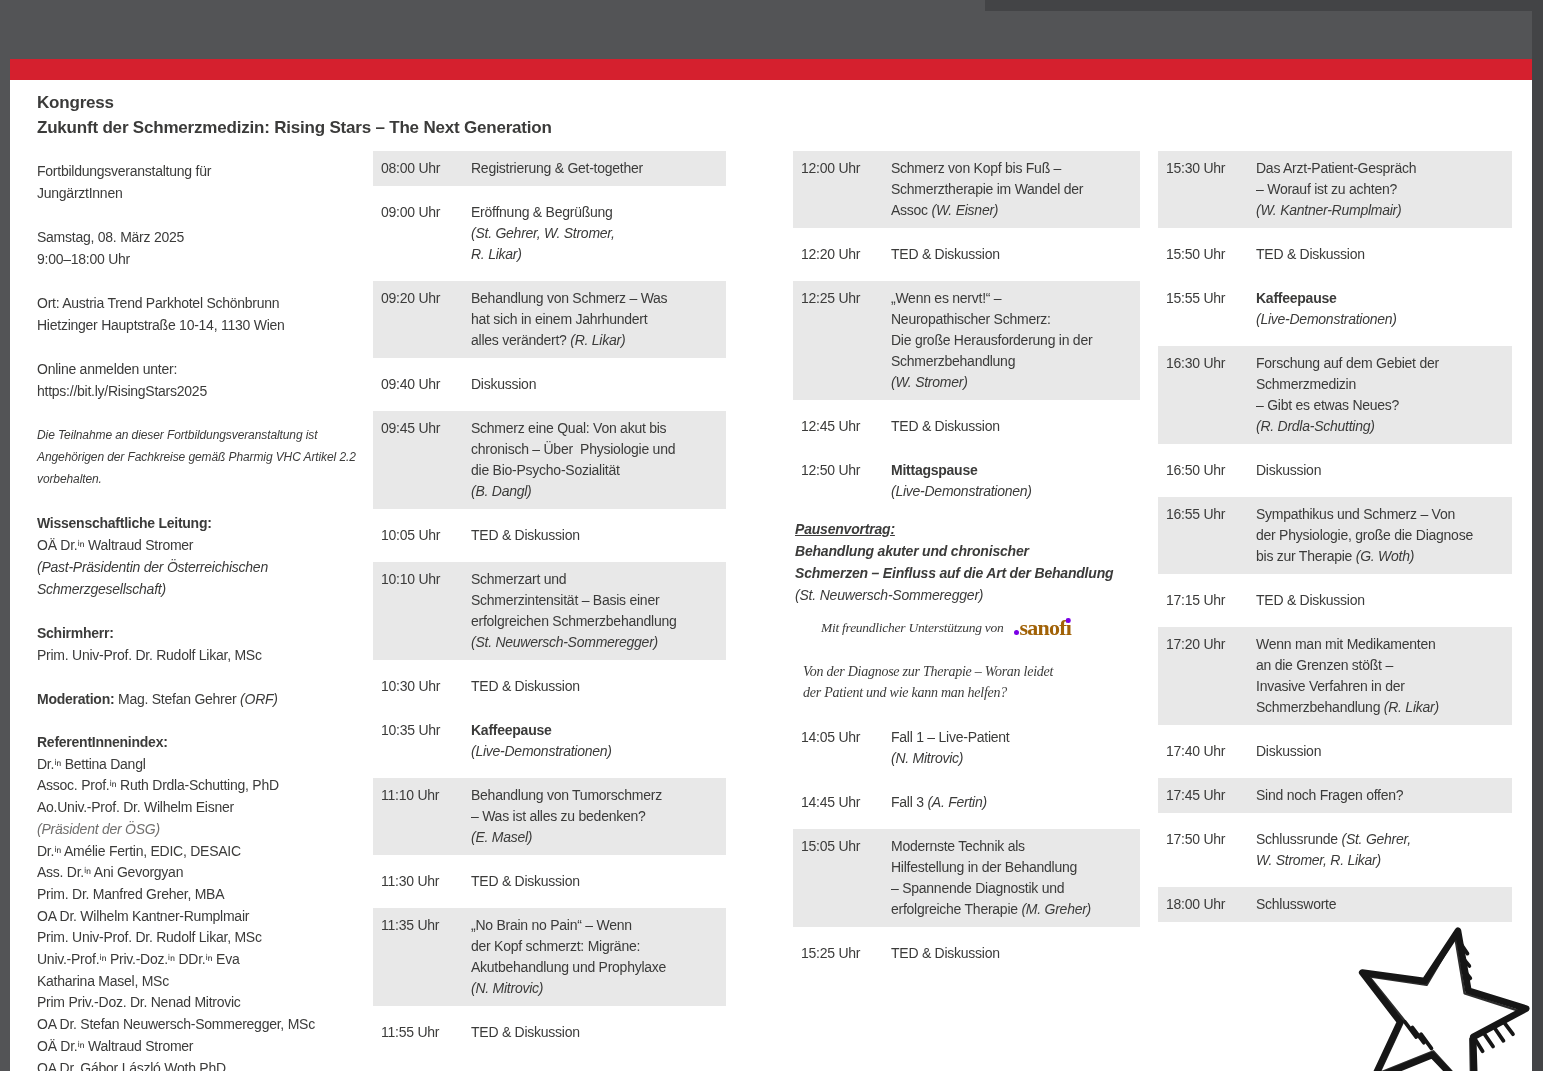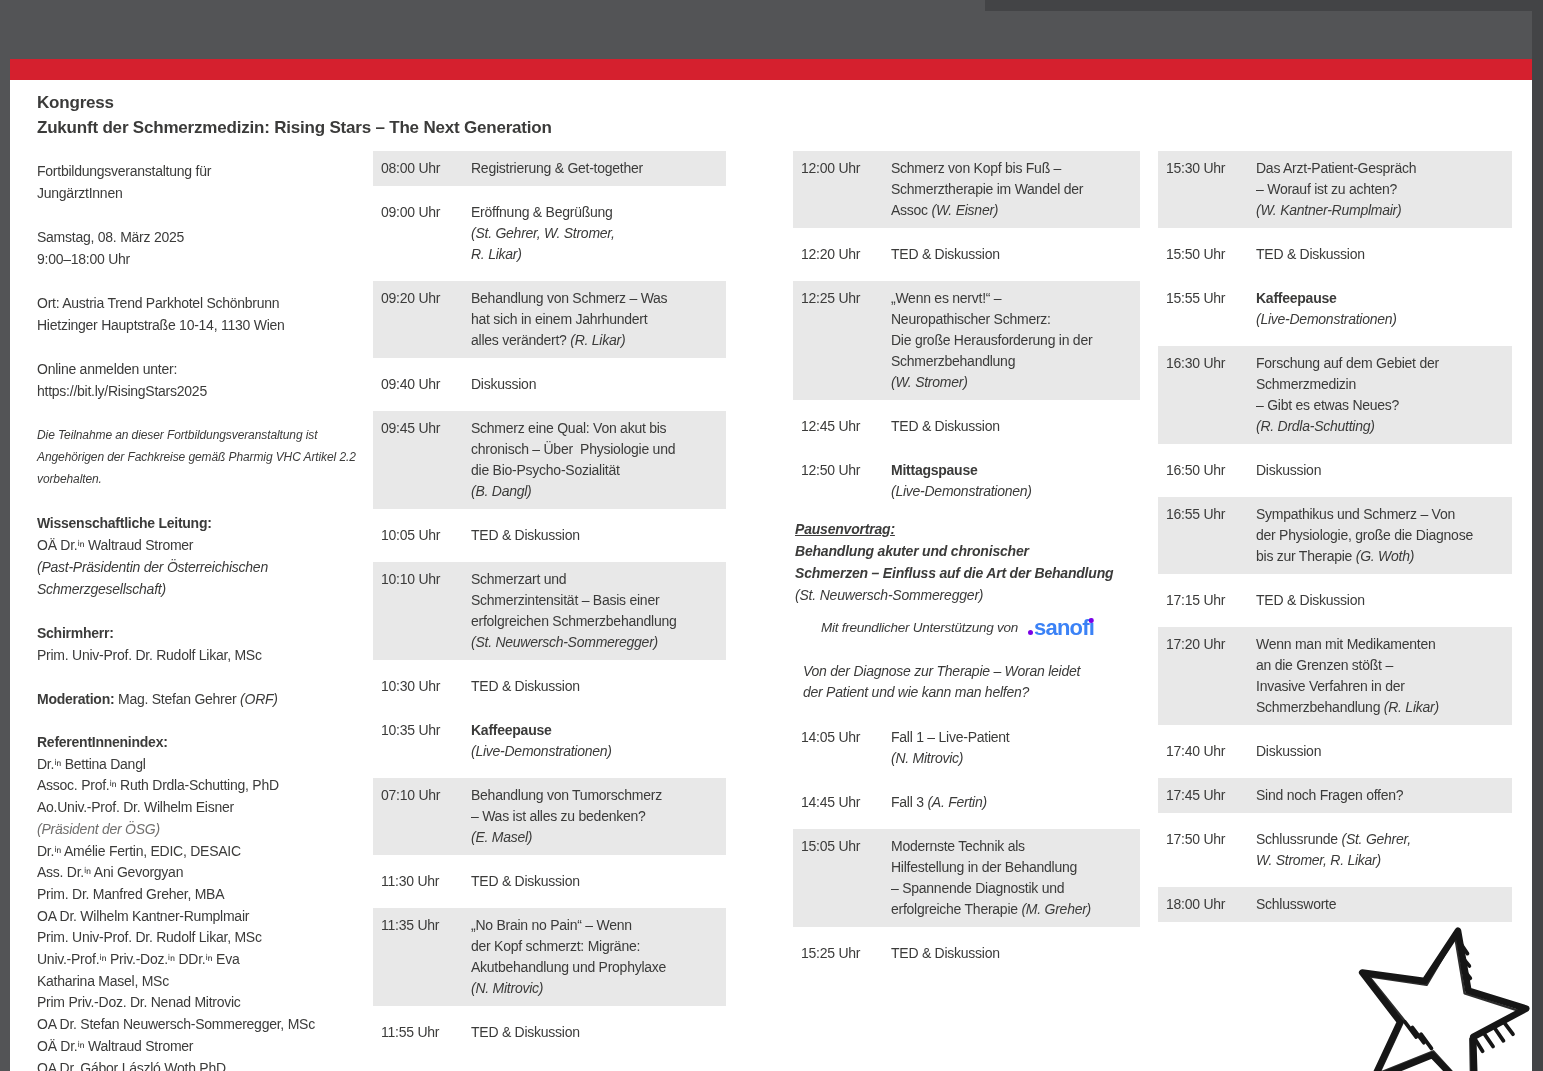--- a/index.html
+++ b/index.html
@@ -41,28 +41,28 @@
 
   .iblock{margin-bottom:22px;}
   .iblock.disclaimer{font-size:12px;font-style:italic;line-height:22px;letter-spacing:-0.1px;}
   .iblock.referenten{line-height:21.7px;}
 
   .row{display:flex;margin-bottom:9px;padding:7px 8px;}
   .row.gray{background:var(--band);}
   .time{width:90px;flex:none;}
   .body{flex:1;min-width:0;}
 
-  .row.section{font-style:italic;padding:8px 10px;}
+  .row.section{font-style:italic;padding:8px 10px;font-family:Liberation Serif, serif;}
   .row.section .body{flex:none;width:100%;}
 
   .note{margin:4px 0 14px 2px;line-height:22px;}
   .note .line{letter-spacing:-0.2px;}
-  .support{display:flex;align-items:center;gap:10px;margin-top:11px;padding-left:26px;}
+  .support{display:flex;align-items:center;gap:10px;margin-top:11px;padding-left:26px;font-family:Liberation Serif, serif;}
   .support .support-text{font-style:italic;font-size:13.5px;}
-  .sanofi{font-weight:bold;font-size:22px;letter-spacing:-0.8px;color:#3b82f6;display:inline-flex;align-items:baseline;line-height:22px;}
+  .sanofi{font-weight:bold;font-size:22px;letter-spacing:-0.8px;color:#a16207;display:inline-flex;align-items:baseline;line-height:22px;}
   .sanofi .sdot{width:5px;height:5px;border-radius:50%;background:var(--purple);display:inline-block;margin-right:1px;align-self:flex-end;margin-bottom:4px;}
   .sanofi .sie{position:relative;display:inline-block;}
   .sanofi .idot{position:absolute;left:50%;transform:translateX(-50%);top:1px;width:4.5px;height:4.5px;border-radius:50%;background:var(--purple);}
 
   .star{position:absolute;left:1338px;top:862px;}
 </style>
 </head>
 <body>
 
 <div class="strip-right"></div>
@@ -190,21 +190,21 @@
         </div>
       </div>
       <div class="row">
         <div class="time">10:35 Uhr</div>
         <div class="body">
           <div class="line"><span class="b">Kaffeepause</span></div>
           <div class="line"><span class="i">(Live-Demonstrationen)</span></div>
         </div>
       </div>
       <div class="row gray">
-        <div class="time">07:10 Uhr</div>
+        <div class="time">11:10 Uhr</div>
         <div class="body">
           <div class="line"><span>Behandlung von Tumorschmerz</span></div>
           <div class="line"><span>– Was ist alles zu bedenken?</span></div>
           <div class="line"><span class="i">(E. Masel)</span></div>
         </div>
       </div>
       <div class="row">
         <div class="time">11:30 Uhr</div>
         <div class="body">
           <div class="line"><span>TED &amp; Diskussion</span></div>

